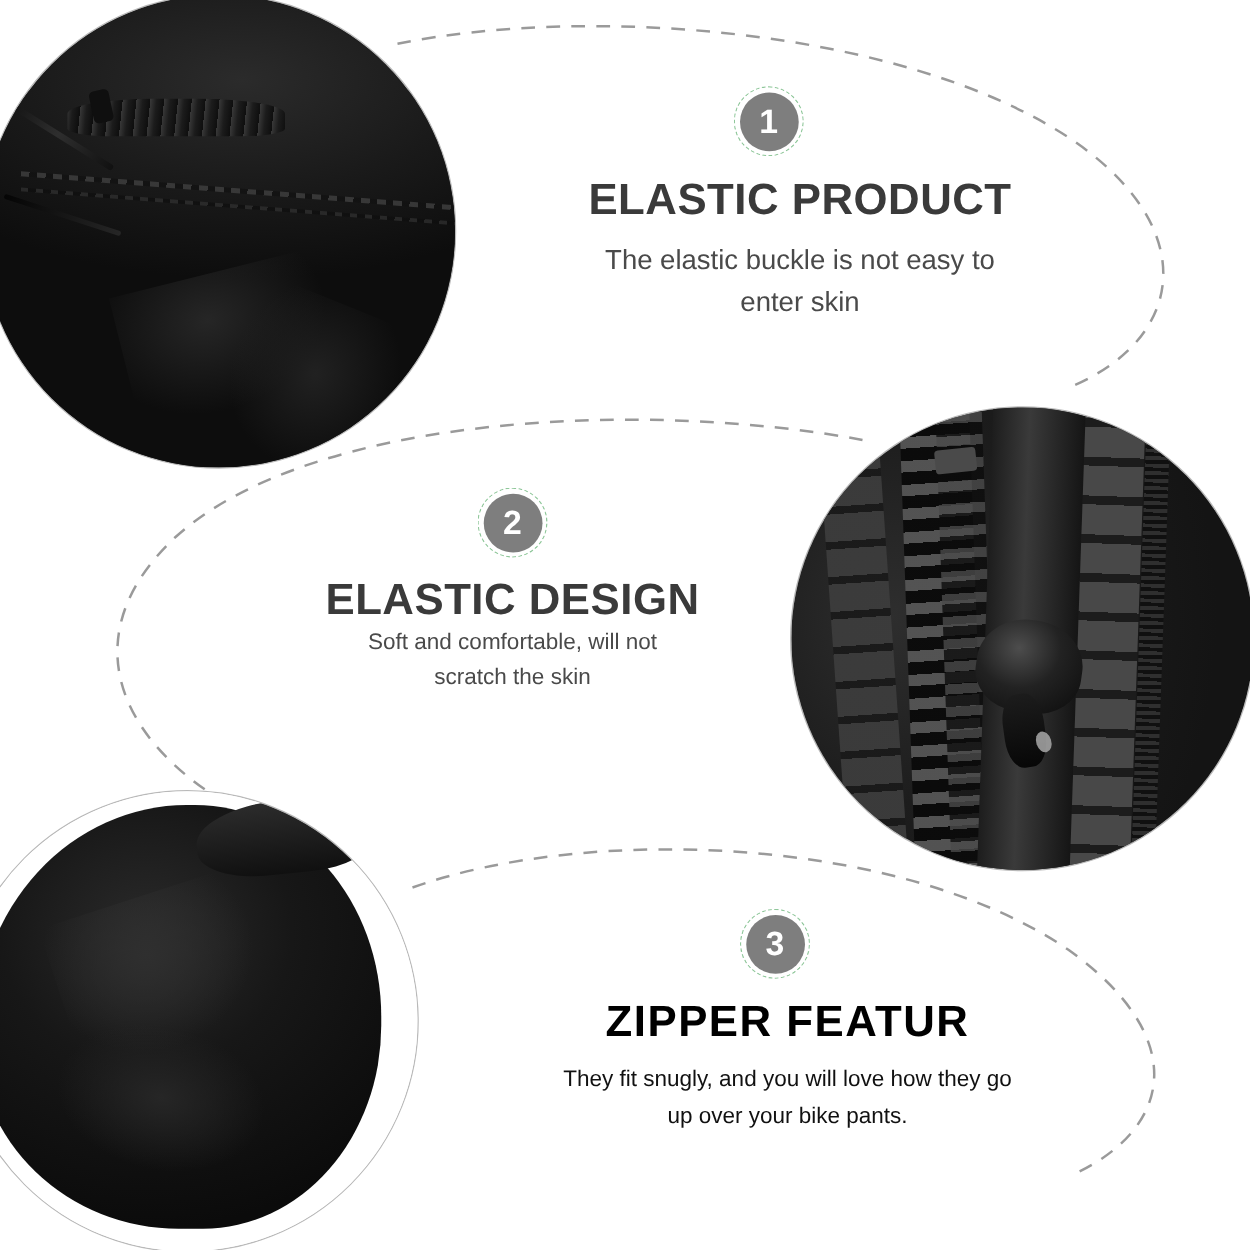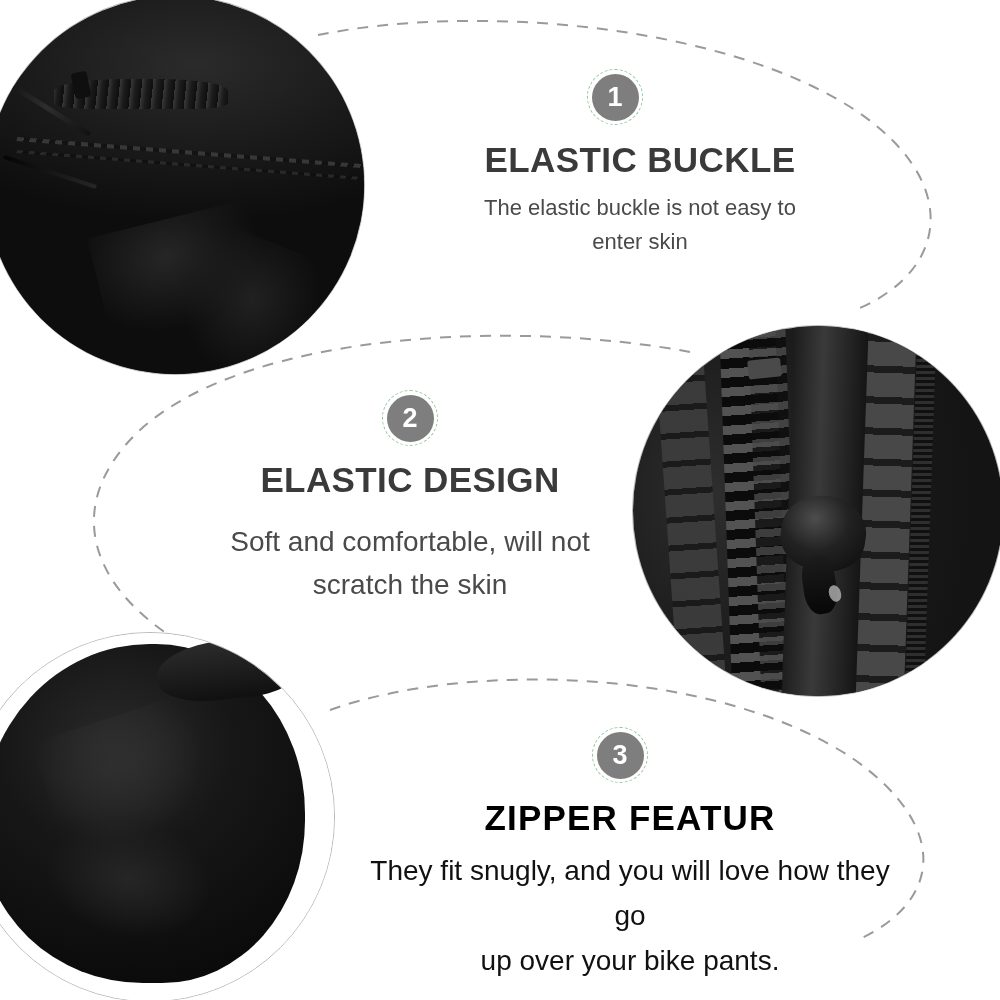--- a/index.html
+++ b/index.html
@@ -353,35 +353,35 @@
   }
 
   
   #block-2 { left: 150px; top: 460px; width: 520px; }
   #block-2 .heading {
     font-size: 35px;
     color: #3a3a3a;
     letter-spacing: .4px;
   }
   #block-2 .body {
-    font-size: 28px;
+    font-size: 18px;
     color: #4a4a4a;
     line-height: 1.55;
-    margin-top: 20px;
+    margin-top: 0;
   }
 
   
   #block-3 { left: 370px; top: 798px; width: 520px; }
   #block-3 .heading {
     font-size: 35px;
     color: #000000;
     letter-spacing: 1.2px;
   }
   #block-3 .body {
-    font-size: 28px;
+    font-size: 18px;
     color: #111111;
     line-height: 1.6;
     margin-top: 11px;
   }
 </style>
 </head>
 <body>
 
 <div id="page">
 
@@ -426,21 +426,21 @@
     <div class="cuff"></div>
     <div class="crease-a"></div>
     <div class="crease-b"></div>
   </div>
 
   <div class="badge" style="left:587px; top:69px;">
     <div class="disc">1</div>
   </div>
 
   <div class="block" id="block-1">
-    <div class="heading">ELASTIC BUCKLE</div>
+    <div class="heading">ELASTIC PRODUCT</div>
     <div class="body">The elastic buckle is not easy to
 enter skin</div>
   </div>
 
   <div class="badge" style="left:382px; top:390px;">
     <div class="disc">2</div>
   </div>
 
   <div class="block" id="block-2">
     <div class="heading">ELASTIC DESIGN</div>

